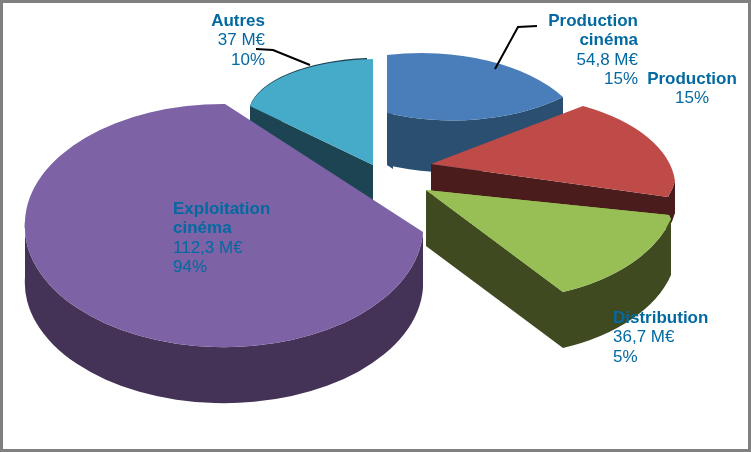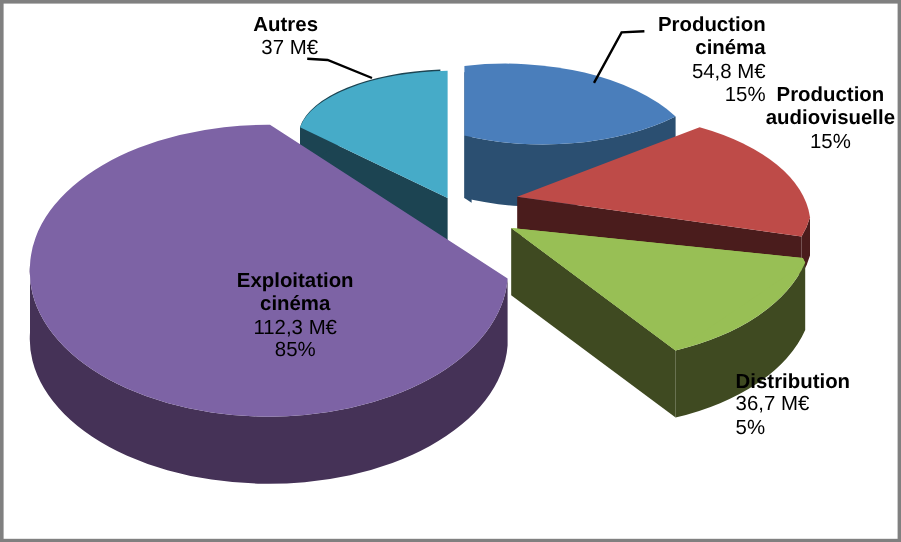--- a/index.html
+++ b/index.html
@@ -21,21 +21,21 @@
     position: absolute;
     left: 0;
     top: 0;
     width: 745px;
     height: 446px;
     display: block;
   }
   .dlabel {
     position: absolute;
     line-height: 1.14;
-    color: #000000;
+    color: #0369a1;
     white-space: nowrap;
     font-family: "Liberation Sans", sans-serif;
   }
   .dlabel .cat {
     font-weight: bold;
     font-size: 17px;
     display: block;
   }
   .dlabel .val,
   .dlabel .pct {
@@ -63,23 +63,22 @@
     width: 118px;
   }
   #label-distribution {
     left: 610px;
     top: 305px;
     width: 118px;
   }
   #label-exploitation {
     left: 170px;
     top: 196px;
-    text-align: center;
+    text-align: left;
     width: 146px;
-    margin-top: 25px;
   }
   #label-exploitation .cat { font-size: 17px; }
 </style>
 </head>
 <body>
 
 <div id="screenshot">
 
   <svg id="chart-svg" viewBox="0 0 745 446">
 
@@ -158,41 +157,41 @@
       <path fill="#98BF55" d="M 423,187 L 666,212 L 668,216 L 560,289 Z"></path>
     </g>
 
     <polyline points="253,46 270,47 307,62" fill="none" stroke="#000000" stroke-width="2"></polyline>
     <polyline points="534,23 515,24 492,66" fill="none" stroke="#000000" stroke-width="2"></polyline>
   </svg>
 
   <div class="dlabel" id="label-autres">
     <span class="cat">Autres</span>
     <span class="val">37 M€</span>
+    <span class="pct">10%</span>
   </div>
 
   <div class="dlabel" id="label-prod-cinema">
     <span class="cat">Production</span>
     <span class="cat">cinéma</span>
     <span class="val">54,8 M€</span>
     <span class="pct">15%</span>
   </div>
 
   <div class="dlabel" id="label-prod-av">
     <span class="cat">Production</span>
-    <span class="cat">audiovisuelle</span>
     <span class="pct">15%</span>
   </div>
 
   <div class="dlabel" id="label-distribution">
     <span class="cat">Distribution</span>
     <span class="val">36,7 M€</span>
     <span class="pct">5%</span>
   </div>
 
   <div class="dlabel" id="label-exploitation">
     <span class="cat">Exploitation</span>
     <span class="cat">cinéma</span>
     <span class="val">112,3 M€</span>
-    <span class="pct">85%</span>
+    <span class="pct">94%</span>
   </div>
 
 </div>
 
 </body></html>

